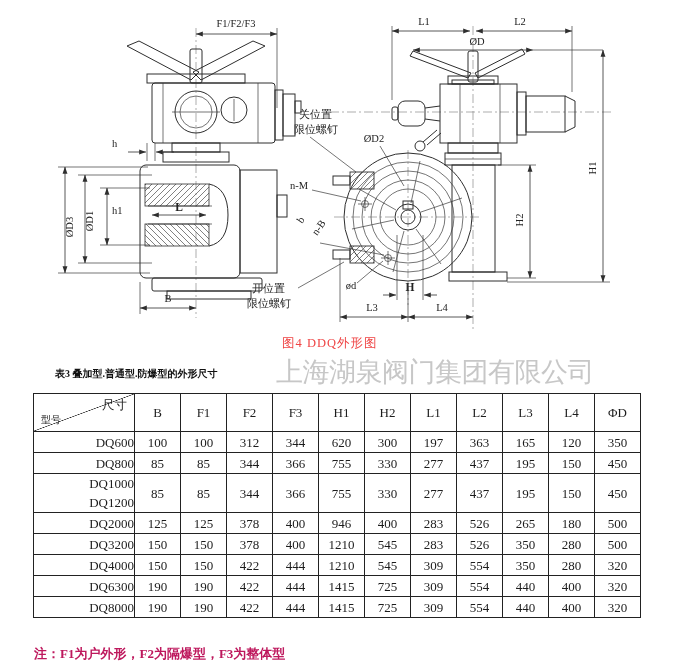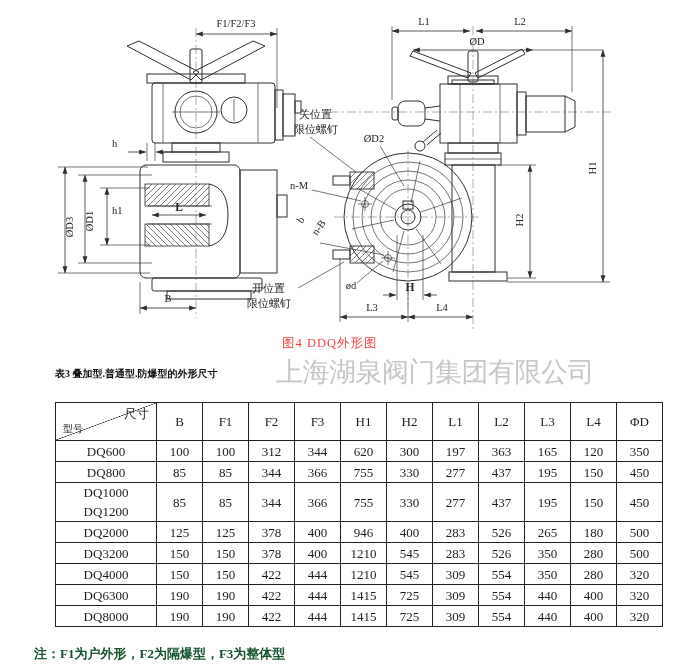--- a/index.html
+++ b/index.html
@@ -14,29 +14,29 @@
   .dim{stroke:#2e2e2e;stroke-width:.8;fill:none;}
   text.dt{font:10.5px "Liberation Serif",serif;fill:#222;}
   text.dtc{font:11px "Liberation Serif",serif;fill:#222;}
   text.bold{font-weight:bold;font-size:11.5px;}
 
   #fig-caption{position:absolute;left:282px;top:335px;font-size:12.5px;letter-spacing:1px;color:#ef4444;}
   #watermark{position:absolute;left:276px;top:354px;font-size:27px;letter-spacing:-.5px;color:#c7c7c7;white-space:nowrap;}
 
   
   #table-title{position:absolute;left:55px;top:367px;font-size:10px;font-weight:bold;color:#111;}
-  #dims-table{position:absolute;left:33px;top:402px;border-collapse:collapse;table-layout:fixed;width:607px;background:transparent;margin-left:22px;}
+  #dims-table{position:absolute;left:33px;top:393px;border-collapse:collapse;table-layout:fixed;width:607px;background:transparent;}
   #dims-table th,#dims-table td{border:1px solid #222;text-align:center;vertical-align:middle;font-size:13px;padding:0;height:20px;line-height:17px;}
   #dims-table thead th{height:37px;font-weight:normal;}
-  #dims-table td.model div{line-height:19px;}
+  #dims-table td.model div{line-height:19px;text-align:right;}
   .corner{position:relative;}
   .corner::before{content:"";position:absolute;inset:0;background:linear-gradient(to bottom right,transparent calc(50% - .6px),#222 50%,transparent calc(50% + .6px));}
   .corner .c-top{position:absolute;top:3px;right:7px;font-size:12.5px;}
   .corner .c-bottom{position:absolute;bottom:3px;left:7px;font-size:10px;}
-  #table-note{position:absolute;left:34px;top:645px;font-size:13px;font-weight:bold;color:#14532d;}
+  #table-note{position:absolute;left:34px;top:645px;font-size:13px;font-weight:bold;color:#be185d;}
 </style>
 </head>
 <body>
 
 <div id="page">
 
   <svg id="drawing" width="686" height="332" viewBox="0 0 686 332">
     <defs>
       <marker id="ah" viewBox="0 0 10 10" refX="9.5" refY="5" markerWidth="9" markerHeight="9" orient="auto-start-reverse">
         <path d="M0,1.6 L10,5 L0,8.4 z" fill="#2e2e2e"></path>

